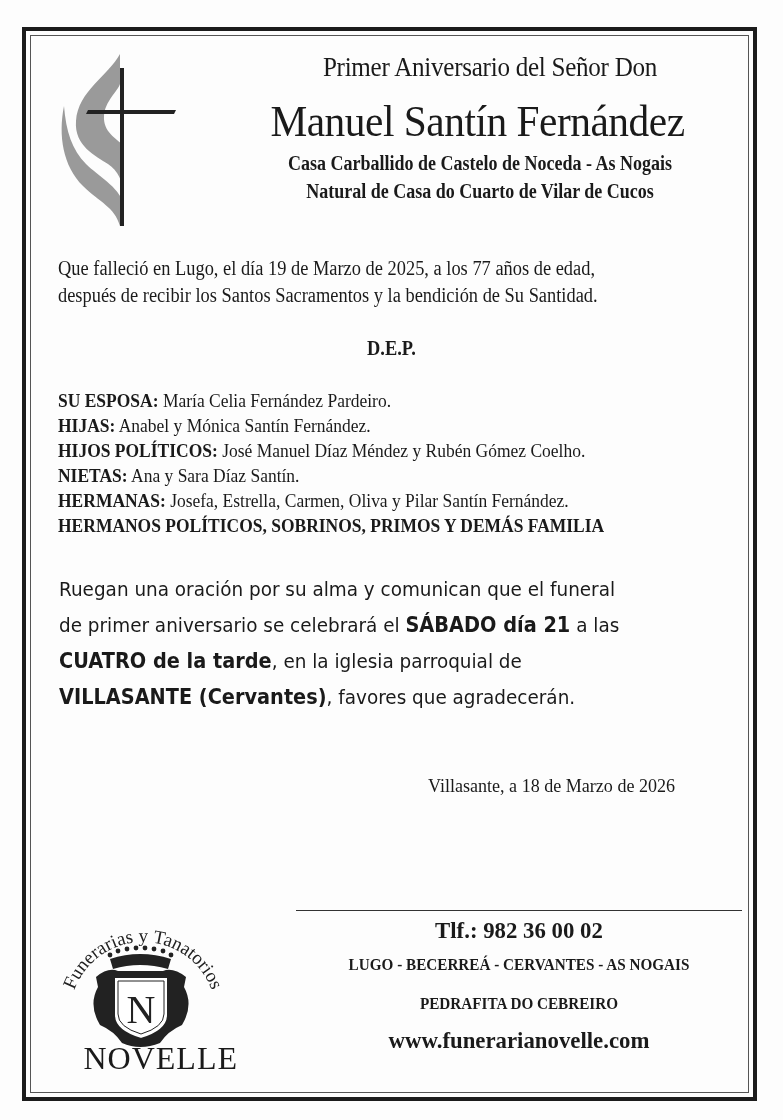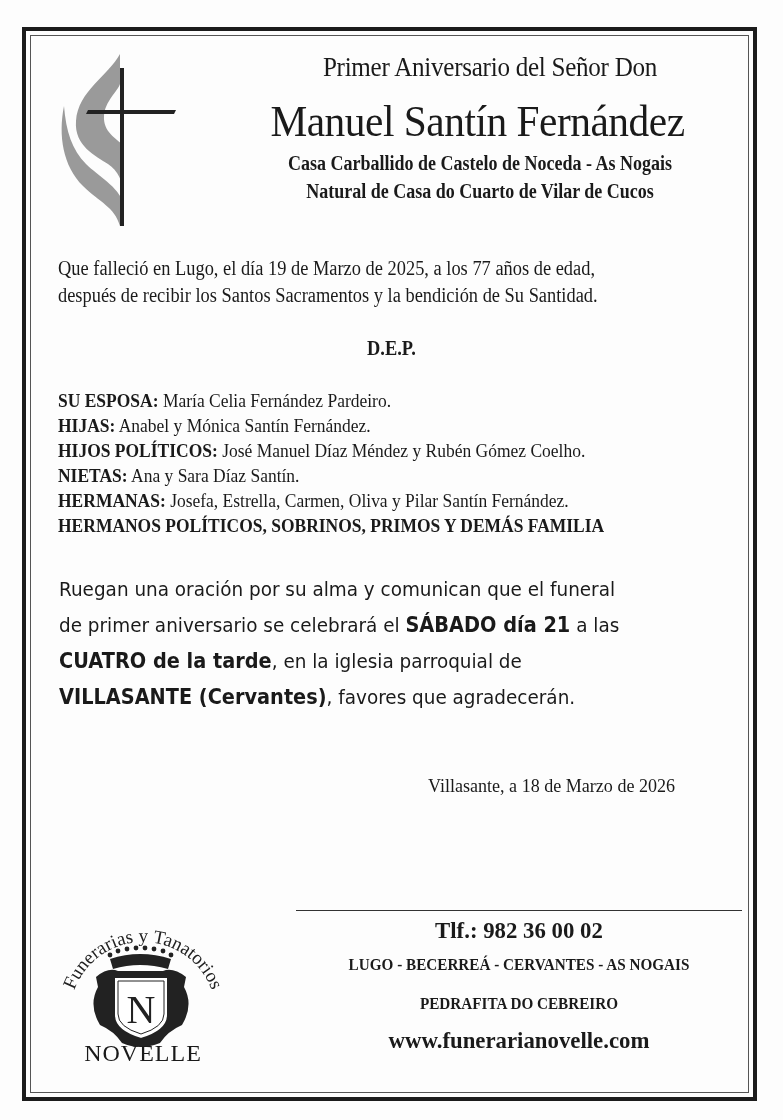--- a/index.html
+++ b/index.html
@@ -37,21 +37,21 @@
 
   .dateline { left: 428px; top: 775px; font-size: 19px; white-space: nowrap; transform: scaleX(0.95); transform-origin: left center; }
 
   .rule { left: 296px; top: 910px; width: 446px; height: 1px; background: #333; }
   .tel { left: 296px; width: 446px; top: 917px; text-align: center; font-size: 24px; font-weight: bold; transform: scaleX(0.95); }
   .towns { left: 296px; width: 446px; top: 956px; text-align: center; font-size: 16px; font-weight: bold; transform: scaleX(0.95); }
   .pedra { left: 296px; width: 446px; top: 995px; text-align: center; font-size: 16px; font-weight: bold; transform: scaleX(0.95); }
   .web { left: 296px; width: 446px; top: 1027px; text-align: center; font-size: 24px; font-weight: bold; transform: scaleX(0.95); }
 
   .novelle-logo { left: 48px; top: 905px; width: 185px; height: 160px; }
-  .novelle-name { left: 48px; width: 190px; top: 1040px; text-align: center; font-size: 24px; letter-spacing: 1px; }
+  .novelle-name { left: 48px; width: 190px; top: 1040px; text-align: right; font-size: 32px; letter-spacing: 1px; }
 </style>
 </head>
 <body>
 
 <div class="outer-frame">
   <div class="inner-frame"></div>
 </div>
 
 <svg class="abs logo-cross" viewBox="0 0 145 185">
   <path d="M72 8 C 60 30, 30 45, 28 75 C 26 100, 48 110, 60 118 C 70 125, 75 135, 76 150 L 76 100 C 68 92, 55 86, 56 70 C 57 55, 70 45, 72 38 Z" fill="#9a9a9a"></path>

